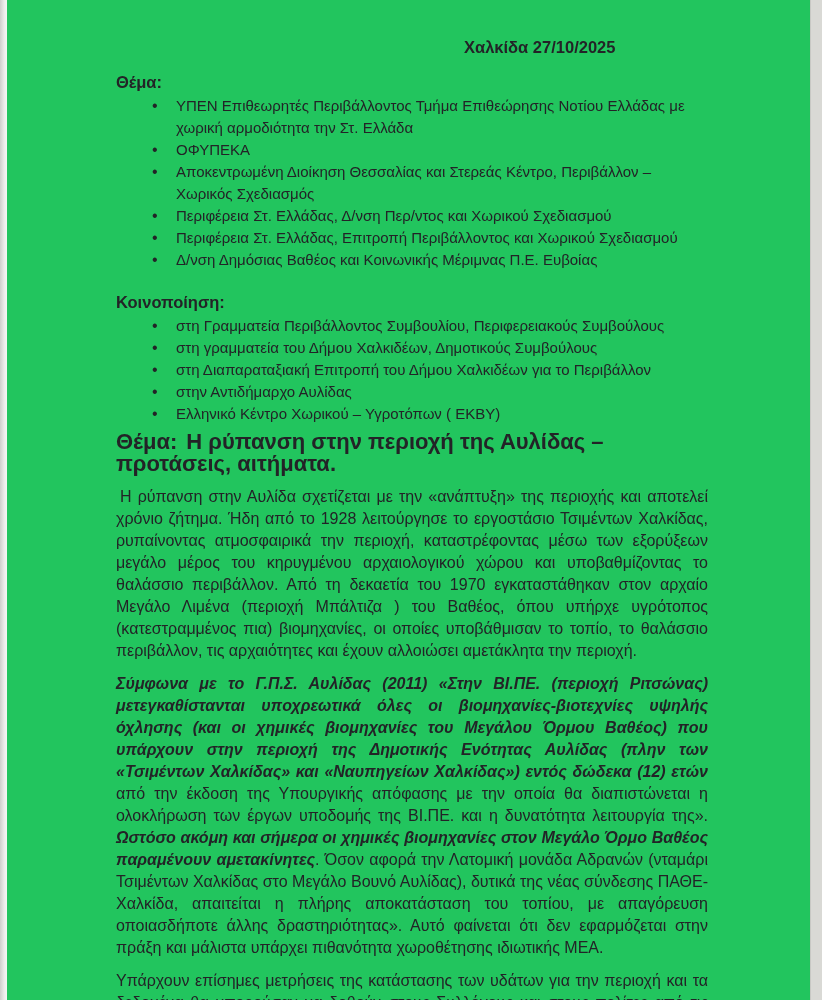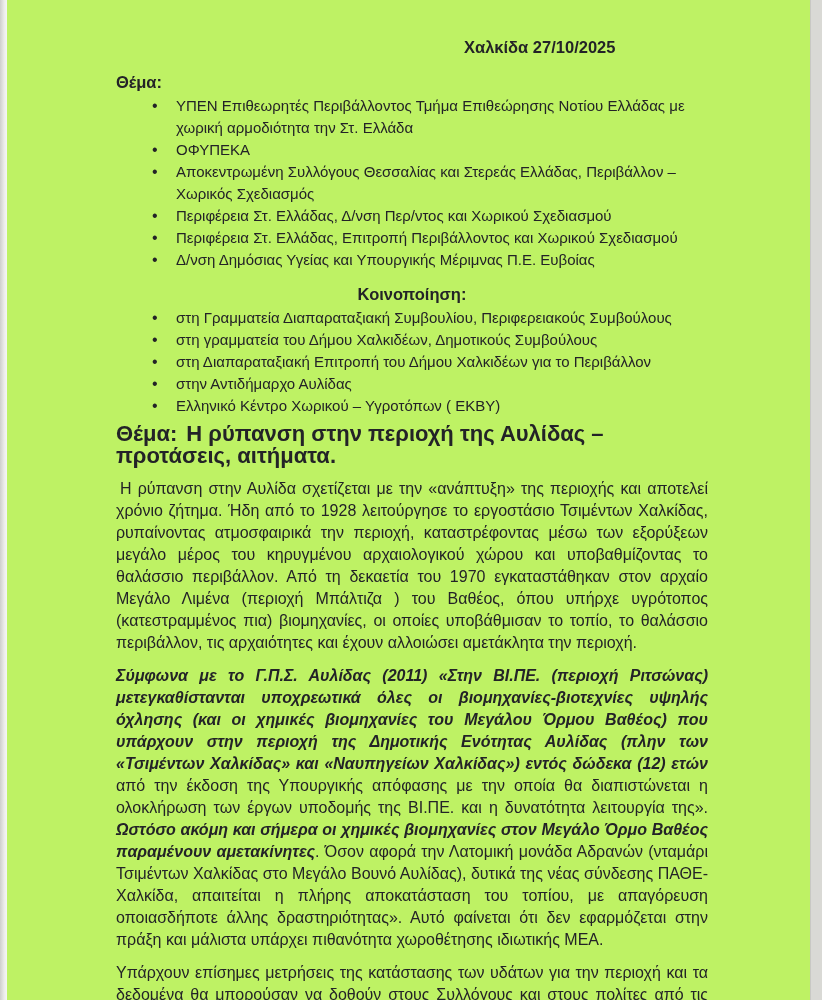--- a/index.html
+++ b/index.html
@@ -1,19 +1,19 @@
 <!DOCTYPE html>
 <html lang="el"><head>
 <meta charset="utf-8">
 <style>
   html,body{margin:0;padding:0;background:#ffffff;}
   .page{
     position:relative;
     width:822px;height:1000px;
-    background:#bef264;
+    background:#22c55e;
     overflow:hidden;
     font-family:"Liberation Sans", sans-serif;
     color:#232327;
     -webkit-font-smoothing:antialiased;
   }
   .edge-left{
     position:absolute;left:0;top:0;bottom:0;width:7px;
     background:linear-gradient(to right,#cfcfcc,#ececea 60%,#f6f6f4);
   }
   .edge-right{
@@ -24,21 +24,21 @@
     position:absolute;left:116px;top:36px;width:592px;
   }
   .date-line{
     font-weight:bold;font-size:16.5px;line-height:22px;
     margin-left:348px;white-space:nowrap;
   }
   .block-label{
     font-weight:bold;font-size:16.5px;line-height:22px;
   }
   .to-label{margin-top:13px;}
-  .cc-label{margin-top:12px;text-align:center;}
+  .cc-label{margin-top:20px;}
   ul.dist-list{
     margin:2px 0 0 0;padding:0 0 0 36px;list-style:none;
   }
   ul.dist-list li{
     position:relative;padding-left:24px;
     font-size:15px;line-height:22px;
   }
   ul.dist-list li::before{
     content:"\2022";position:absolute;left:0;top:0;
     font-size:16px;line-height:22px;color:#232327;
@@ -63,29 +63,29 @@
   <div class="edge-right"></div>
 
   <div class="content">
 
     <div class="date-line">Χαλκίδα 27/10/2025</div>
 
     <div class="block-label to-label">Θέμα:</div>
     <ul class="dist-list">
       <li>ΥΠΕΝ Επιθεωρητές Περιβάλλοντος Τμήμα Επιθεώρησης Νοτίου Ελλάδας με χωρική αρμοδιότητα την Στ. Ελλάδα</li>
       <li>ΟΦΥΠΕΚΑ</li>
-      <li>Αποκεντρωμένη Συλλόγους Θεσσαλίας και Στερεάς Ελλάδας, Περιβάλλον – Χωρικός Σχεδιασμός</li>
+      <li>Αποκεντρωμένη Διοίκηση Θεσσαλίας και Στερεάς Κέντρο, Περιβάλλον – Χωρικός Σχεδιασμός</li>
       <li>Περιφέρεια Στ. Ελλάδας, Δ/νση Περ/ντος και Χωρικού Σχεδιασμού</li>
       <li>Περιφέρεια Στ. Ελλάδας, Επιτροπή Περιβάλλοντος και Χωρικού Σχεδιασμού</li>
-      <li>Δ/νση Δημόσιας Υγείας και Υπουργικής Μέριμνας Π.Ε. Ευβοίας</li>
+      <li>Δ/νση Δημόσιας Βαθέος και Κοινωνικής Μέριμνας Π.Ε. Ευβοίας</li>
     </ul>
 
     <div class="block-label cc-label">Κοινοποίηση:</div>
     <ul class="dist-list">
-      <li>στη Γραμματεία Διαπαραταξιακή Συμβουλίου, Περιφερειακούς Συμβούλους</li>
+      <li>στη Γραμματεία Περιβάλλοντος Συμβουλίου, Περιφερειακούς Συμβούλους</li>
       <li>στη γραμματεία του Δήμου Χαλκιδέων, Δημοτικούς Συμβούλους</li>
       <li>στη Διαπαραταξιακή Επιτροπή του Δήμου Χαλκιδέων για το Περιβάλλον</li>
       <li>στην Αντιδήμαρχο Αυλίδας</li>
       <li>Ελληνικό Κέντρο Χωρικού – Υγροτόπων ( ΕΚΒΥ)</li>
     </ul>
 
     <div class="subject-line">
       <span class="subject-label">Θέμα:</span><span>Η ρύπανση στην περιοχή της Αυλίδας – προτάσεις, αιτήματα.</span>
     </div>
 

